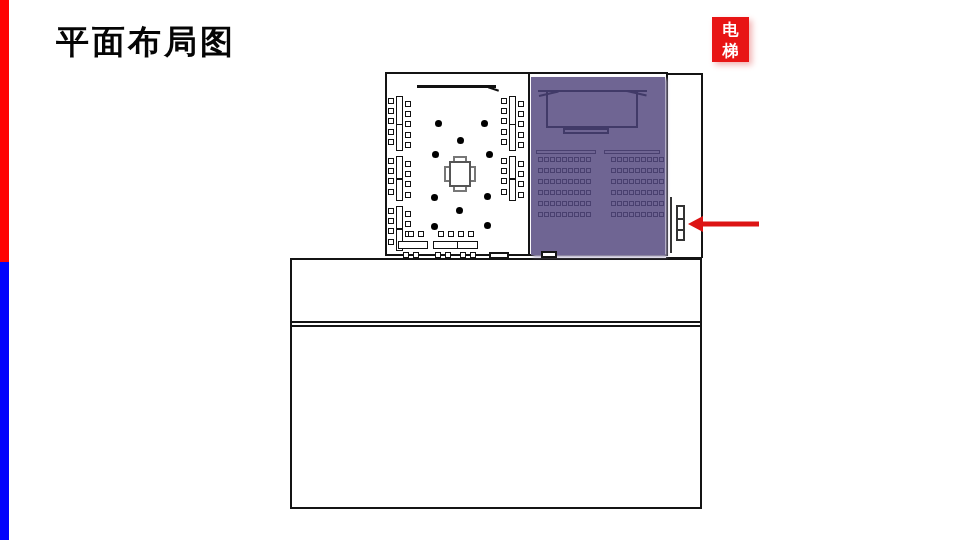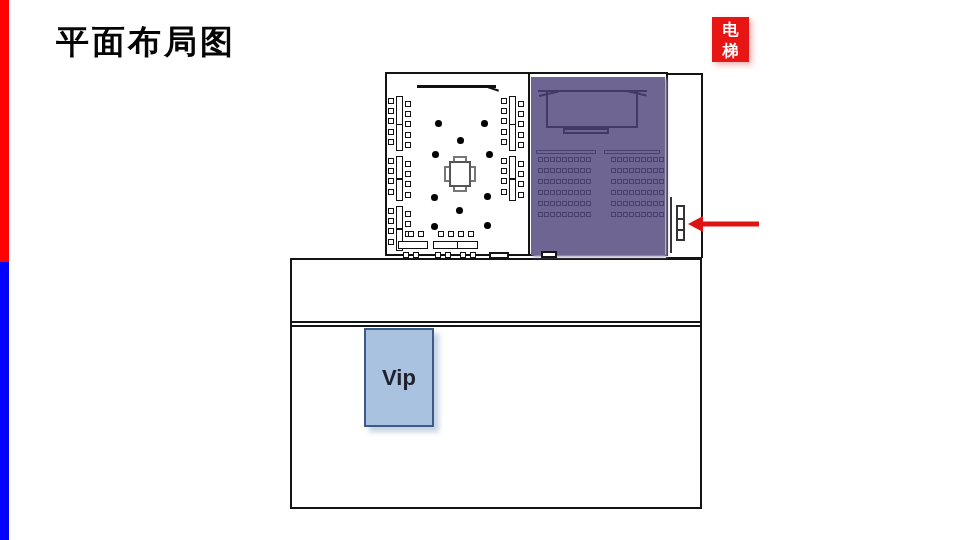--- a/index.html
+++ b/index.html
@@ -313,17 +313,14 @@
   </div>
 
   <div class="abs elevator">
     <span>电梯</span>
   </div>
   <svg class="abs arrow-svg" viewBox="0 0 75 24">
     <polygon points="2,12 17,4 17,20" fill="#dd1414"></polygon>
     <rect x="15" y="9.5" width="58" height="5" fill="#dd1414"></rect>
   </svg>
 
-  <div class="abs vip-room">
-    <span>Vip</span>
-  </div>
 
 </div>
 
 </body></html>

